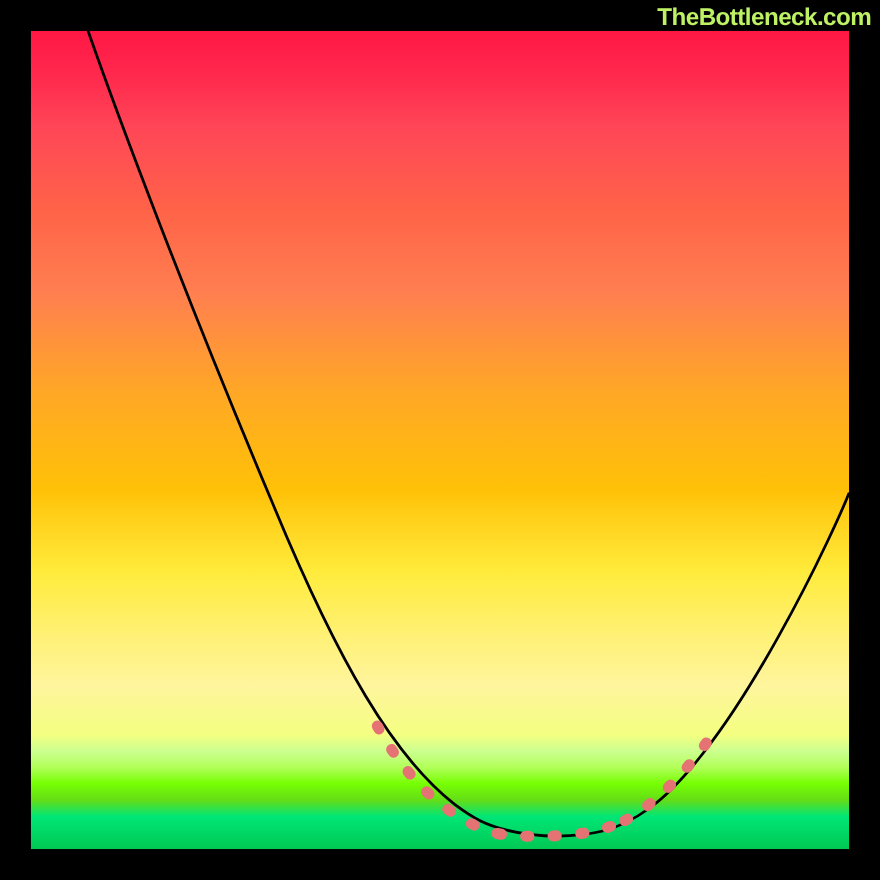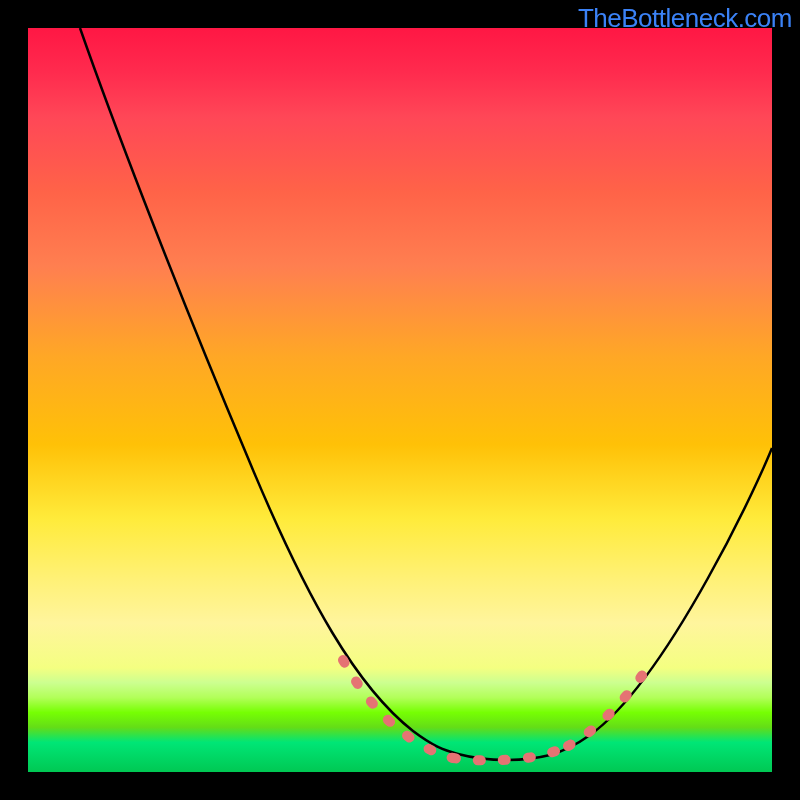--- a/index.html
+++ b/index.html
@@ -14,23 +14,23 @@
   .container {
     width: 800px;
     height: 800px;
     position: relative;
     background: #000;
   }
   .watermark {
     position: absolute;
     top: 3px;
     right: 8px;
-    color: #3b82f6;
-    font-size: 26px;
-    font-weight: normal;
+    color: #bef264;
+    font-size: 22px;
+    font-weight: bold;
     z-index: 10;
     letter-spacing: -0.5px;
   }
   .plot-area {
     position: absolute;
     left: 28px;
     top: 28px;
     width: 744px;
     height: 744px;
     overflow: hidden;

